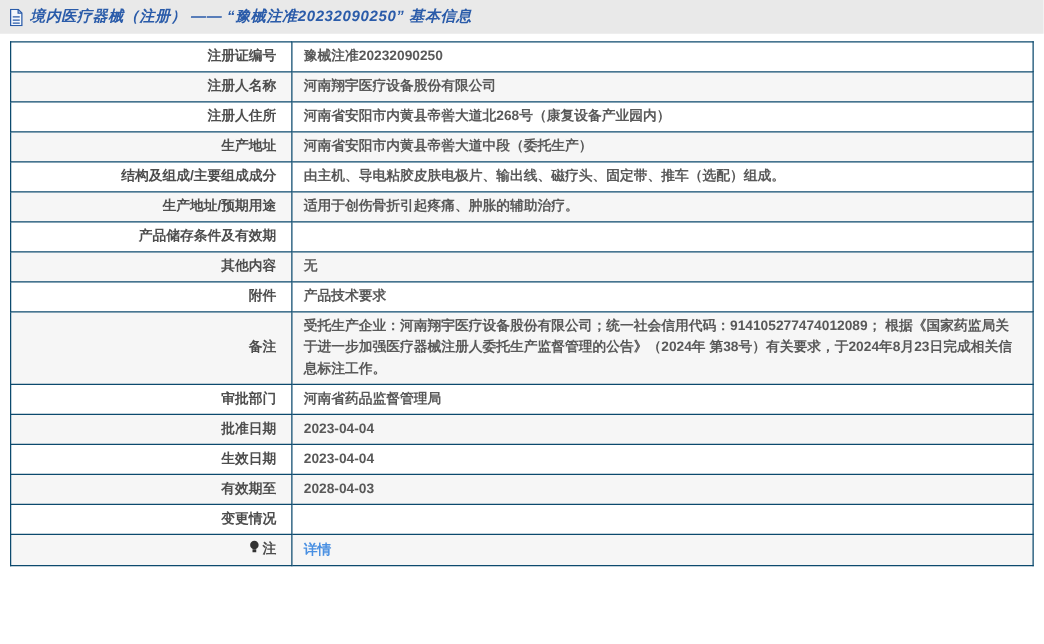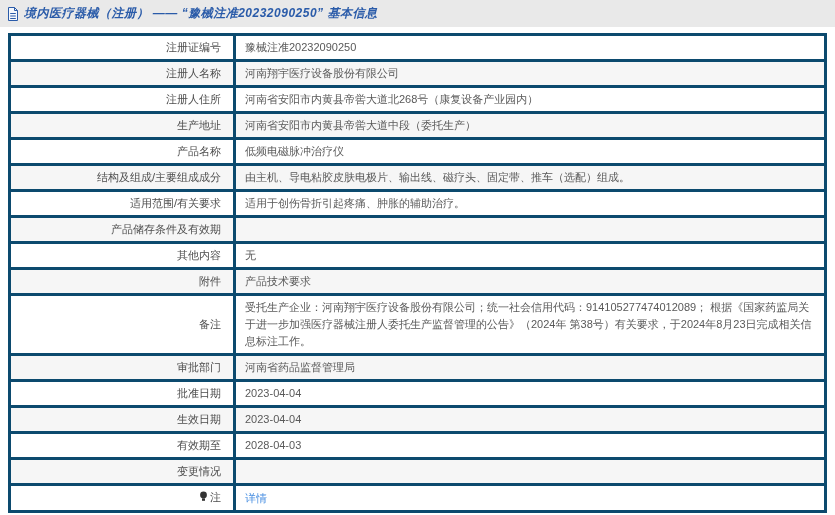--- a/index.html
+++ b/index.html
@@ -29,26 +29,27 @@
   .doc-ic { display: inline-flex; align-items: center; }
   .reg-table {
     margin: 6px 0 0 8px;
     border-collapse: collapse;
     width: 819px;
     table-layout: fixed;
     font-size: 11px;
     color: #595959;
   }
   .reg-table td {
-    border: 3px solid #0c4a6e;
+    border: 1px solid #0c4a6e;
     padding: 3px 9px;
     line-height: 17px;
     height: 17px;
     vertical-align: middle;
     word-break: break-all;
+    font-weight: bold;
   }
   .reg-table td.label {
     width: 225px;
     text-align: right;
     padding-right: 12px;
     color: #4d4d4d;
   }
   .reg-table tr:nth-child(even) { background: #f6f6f6; }
   .reg-table tr:nth-child(odd)  { background: #ffffff; }
   .reg-table td.value a {
@@ -86,29 +87,25 @@
       </tr>
       <tr>
         <td class="label"><span>注册人住所</span></td>
         <td class="value"><span>河南省安阳市内黄县帝喾大道北268号（康复设备产业园内）</span></td>
       </tr>
       <tr>
         <td class="label"><span>生产地址</span></td>
         <td class="value"><span>河南省安阳市内黄县帝喾大道中段（委托生产）</span></td>
       </tr>
       <tr>
-        <td class="label"><span>产品名称</span></td>
-        <td class="value"><span>低频电磁脉冲治疗仪</span></td>
-      </tr>
-      <tr>
         <td class="label"><span>结构及组成/主要组成成分</span></td>
         <td class="value"><span>由主机、导电粘胶皮肤电极片、输出线、磁疗头、固定带、推车（选配）组成。</span></td>
       </tr>
       <tr>
-        <td class="label"><span>适用范围/有关要求</span></td>
+        <td class="label"><span>生产地址/预期用途</span></td>
         <td class="value"><span>适用于创伤骨折引起疼痛、肿胀的辅助治疗。</span></td>
       </tr>
       <tr>
         <td class="label"><span>产品储存条件及有效期</span></td>
         <td class="value"><span></span></td>
       </tr>
       <tr>
         <td class="label"><span>其他内容</span></td>
         <td class="value"><span>无</span></td>
       </tr>

